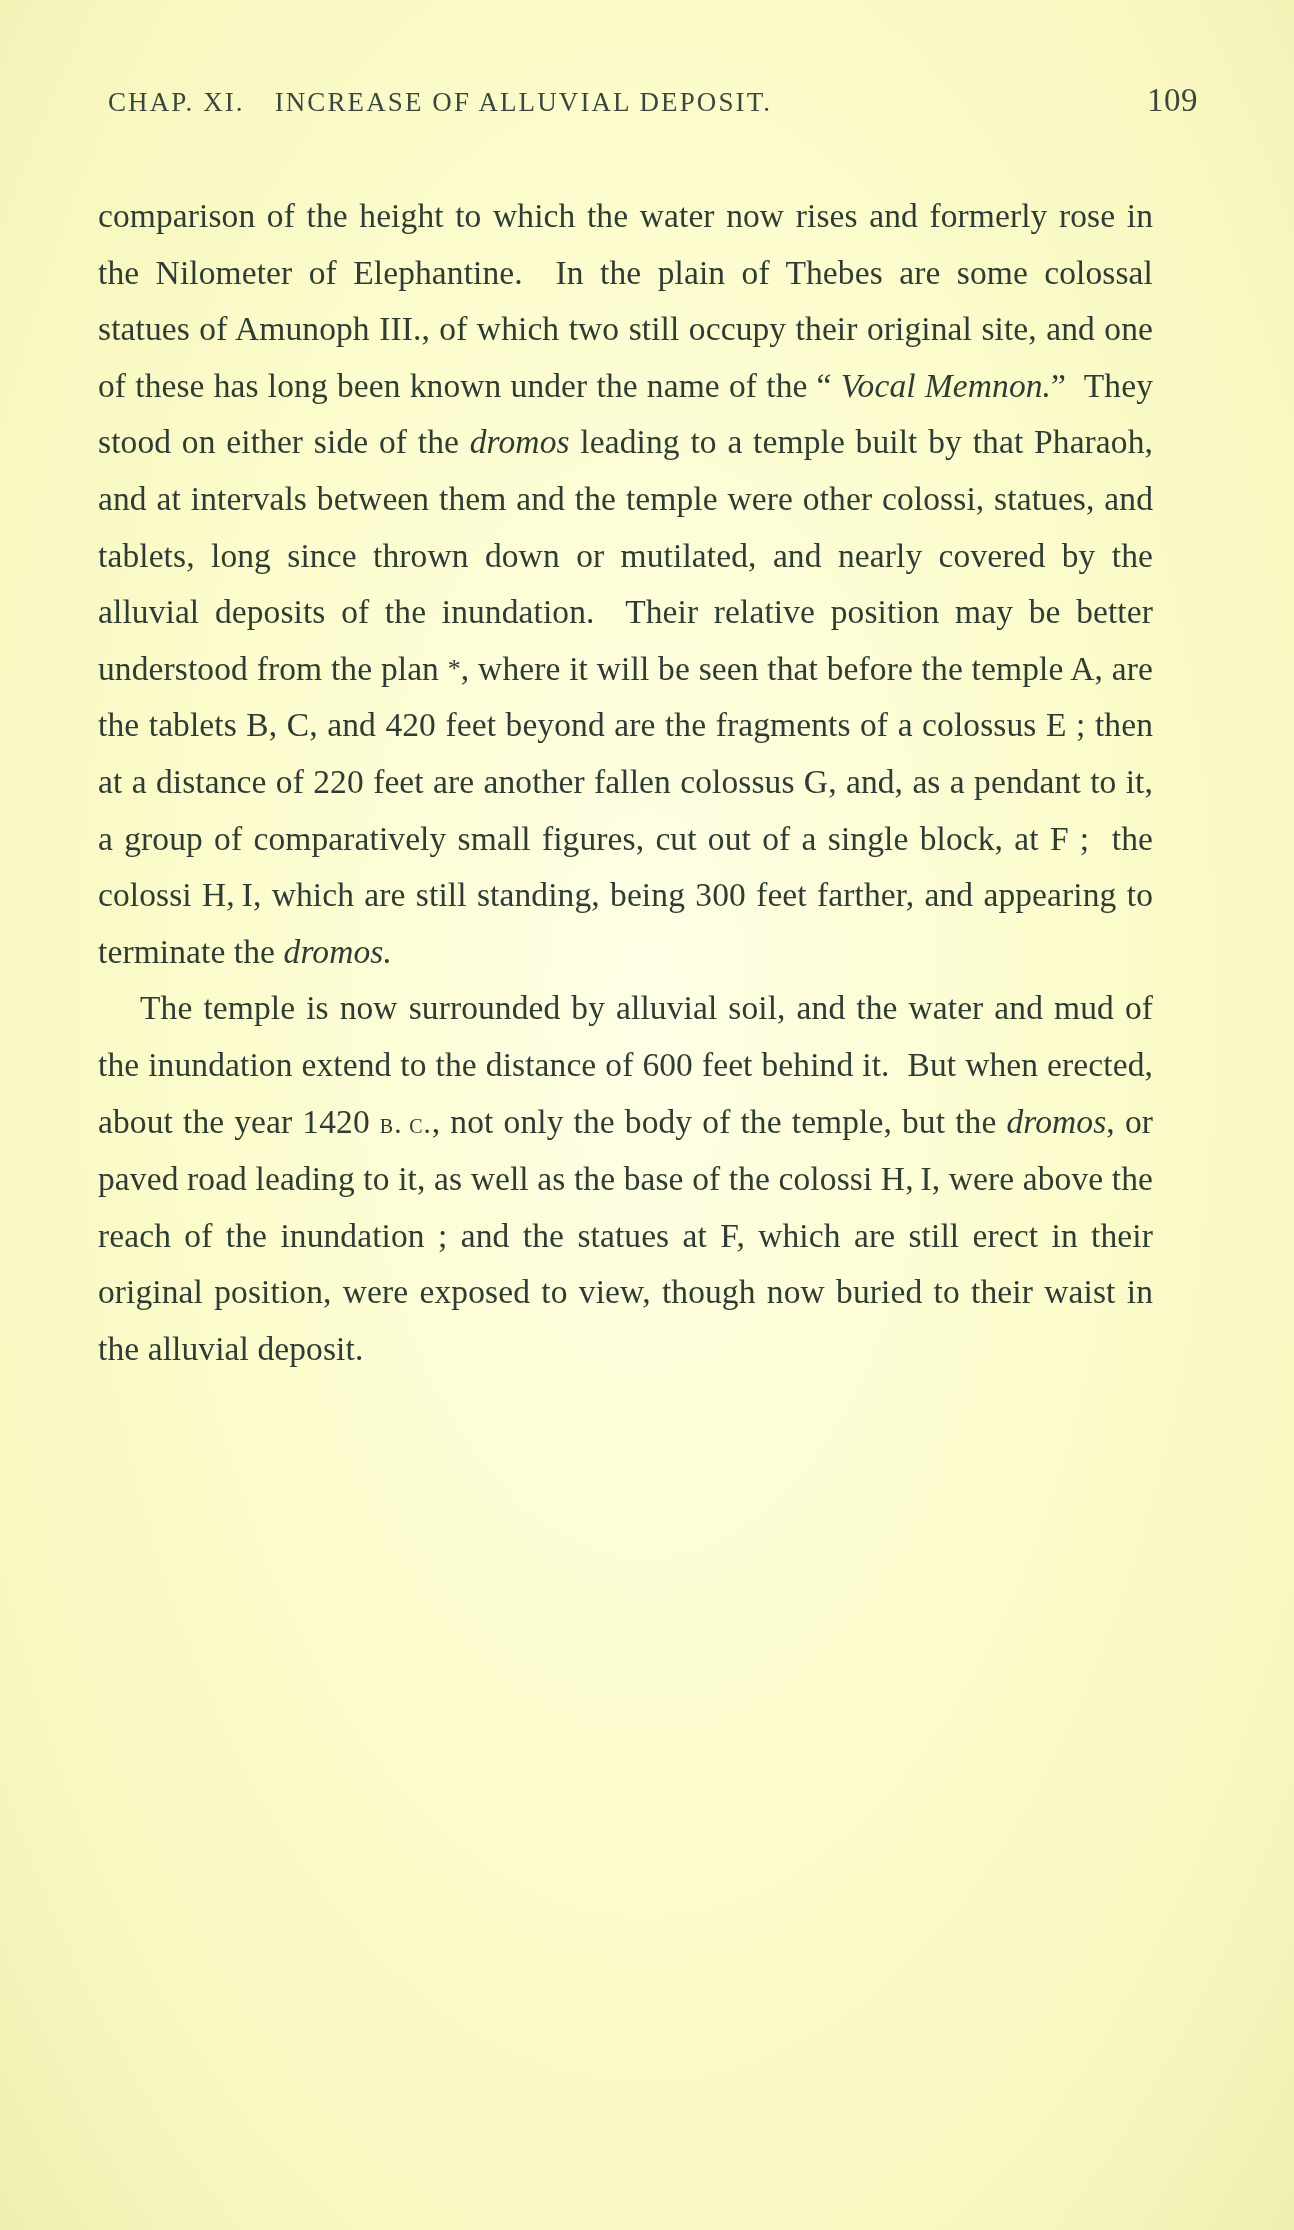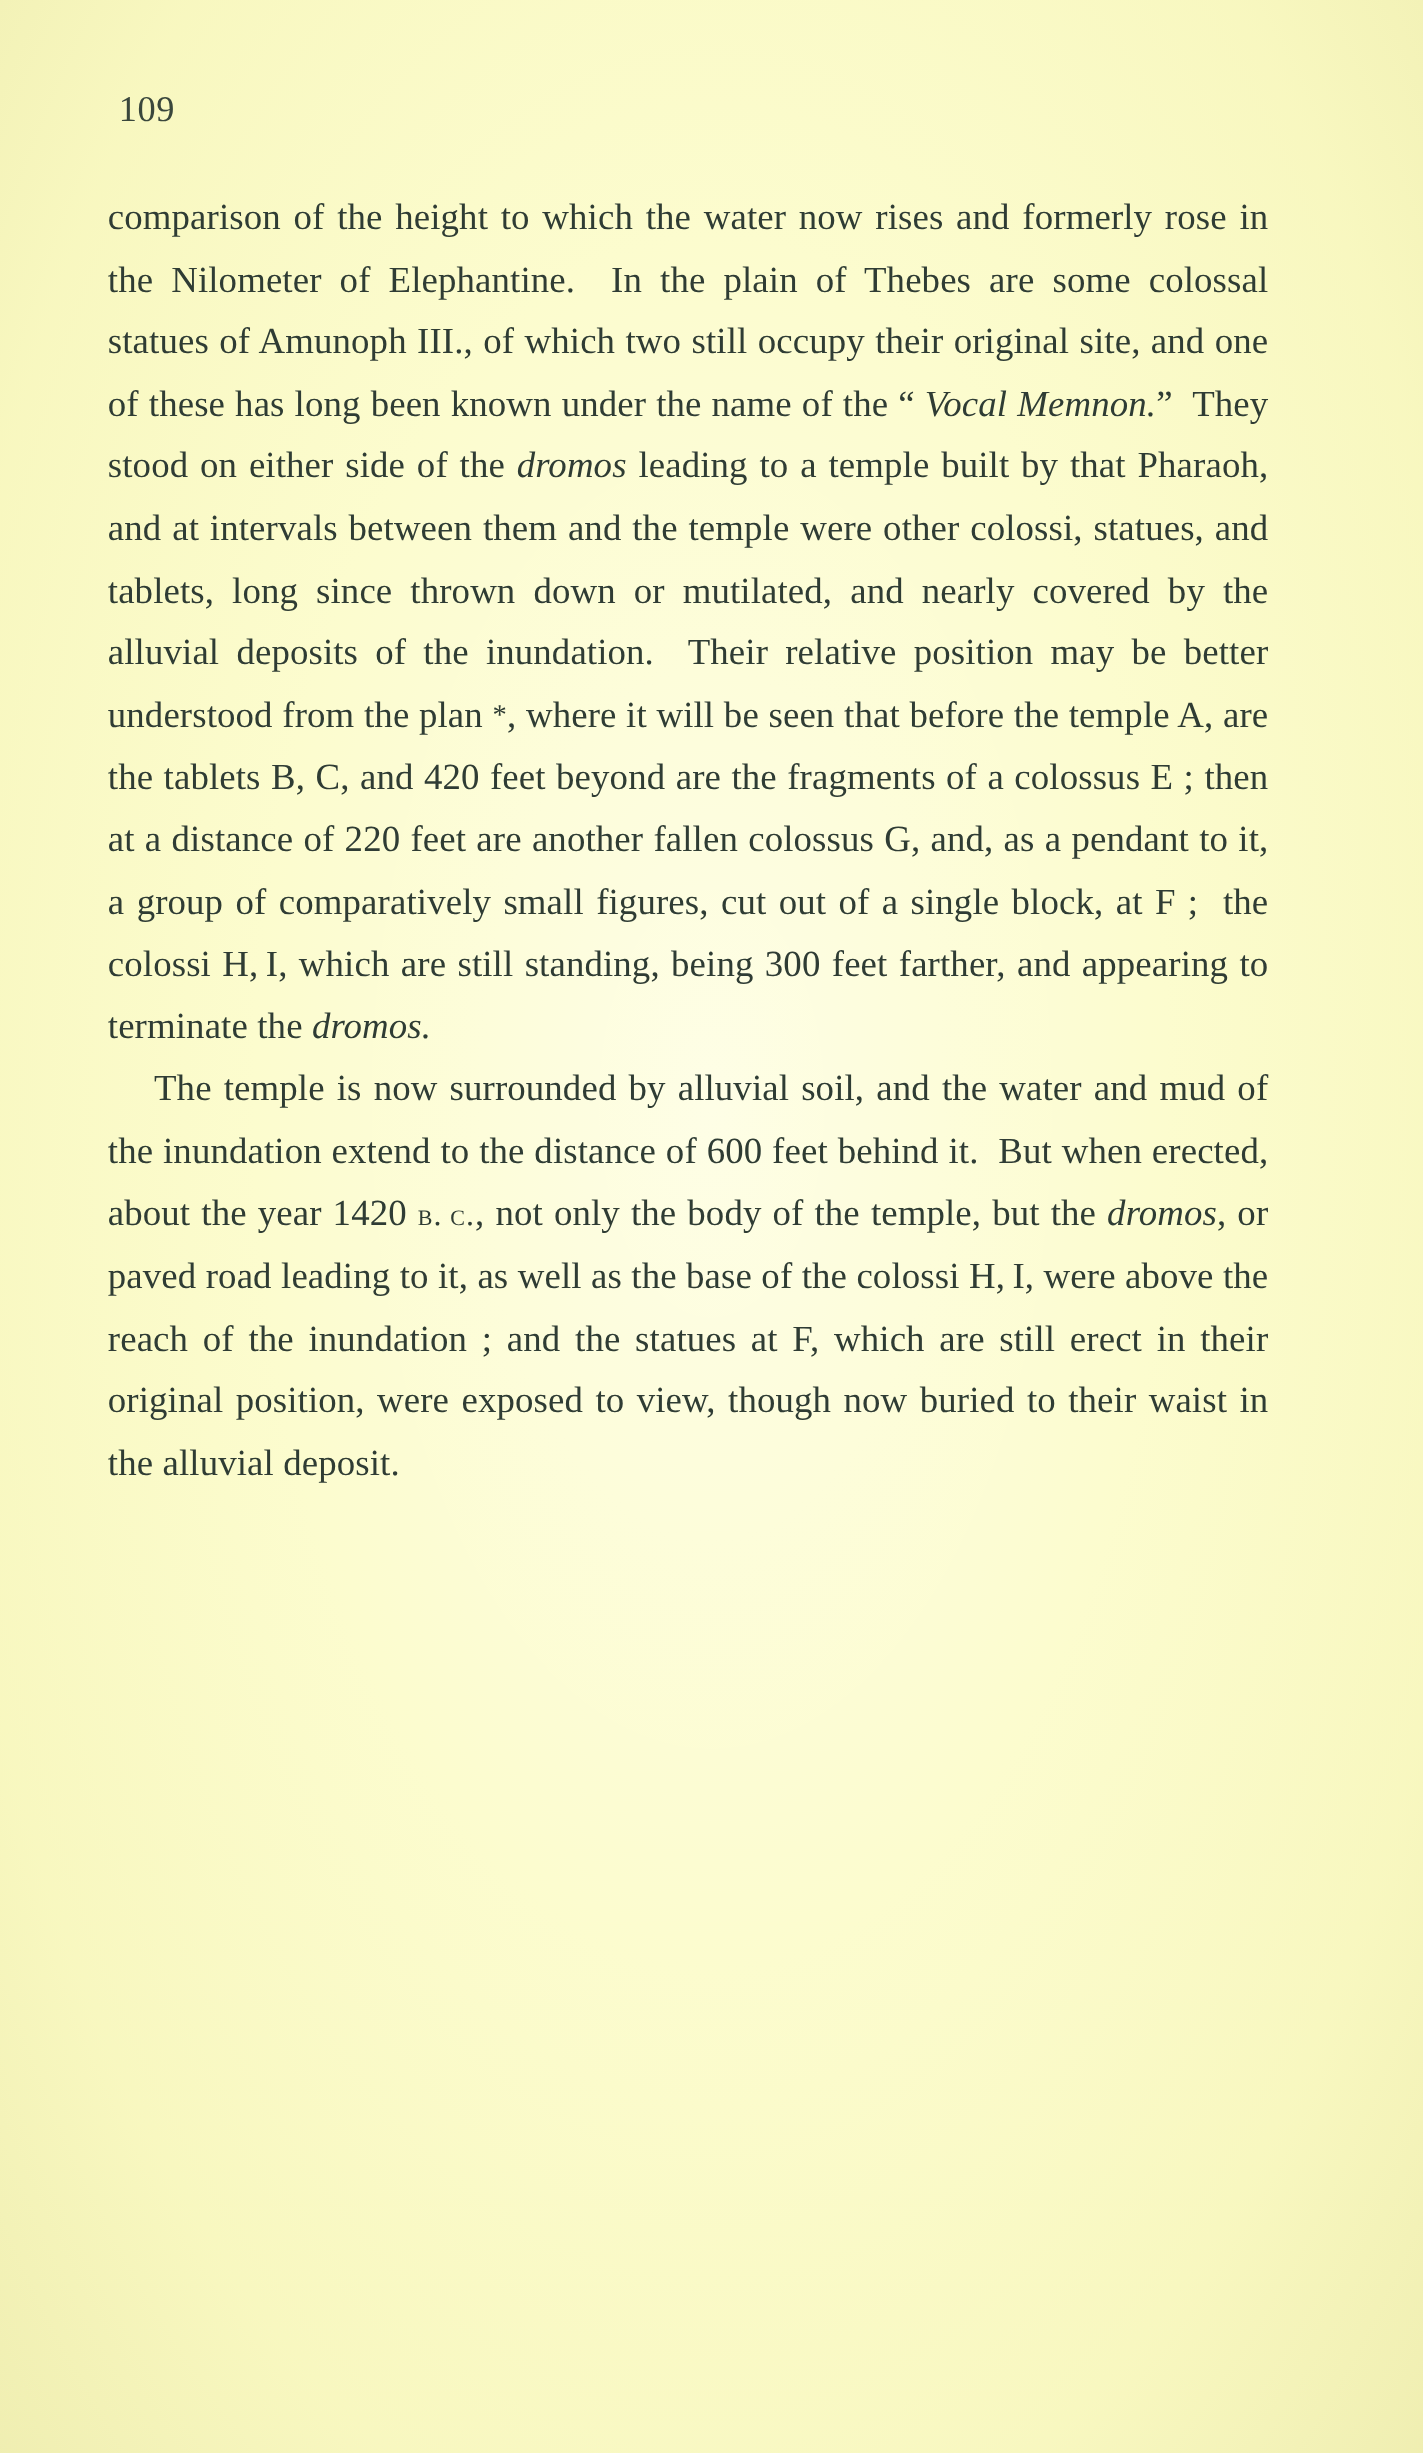--- a/index.html
+++ b/index.html
@@ -50,21 +50,21 @@
     margin-right: 30px;
   }
   .folio {
     font-size: 33px;
     color: #3a473c;
     letter-spacing: 0.5px;
   }
   .body-text {
     position: absolute;
     left: 98px;
-    top: 170px;
+    top: 188px;
     width: 1055px;
     font-size: 33.5px;
     line-height: 56.6px;
     text-align: justify;
     color: #2f3c34;
     letter-spacing: 0.1px;
   }
   .body-text p {
     margin: 0;
   }
@@ -101,20 +101,23 @@
   }
 </style>
 </head>
 <body>
 
 <div class="page"></div>
 
 <div class="content">
 
   <div class="header">
+    <div class="running-head">
+      <span class="chap">CHAP. XI.</span><span>INCREASE OF ALLUVIAL DEPOSIT.</span>
+    </div>
     <div class="folio">109</div>
   </div>
 
   <div class="body-text">
 
     <p>comparison of the height to which the water now rises and formerly rose in the Nilometer of Elephantine.&nbsp; In the plain of Thebes are some colossal statues of Amunoph III., of which two still occupy their original site, and one of these has long been known under the name of the “&nbsp;<span class="it">Vocal Memnon.</span>”&nbsp; They stood on either side of the <span class="it">dromos</span> leading to a temple built by that Pharaoh, and at intervals between them and the temple were other colossi, statues, and tablets, long since thrown down or mutilated, and nearly covered by the alluvial deposits of the inundation.&nbsp; Their relative position may be better understood from the plan&nbsp;<sup class="fn">*</sup>, where it will be seen that before the temple A, are the tablets B, C, and 420 feet beyond are the fragments of a colossus E ; then at a distance of 220 feet are another fallen colossus G, and, as a pendant to it, a group of comparatively small figures, cut out of a single block, at F ;&nbsp; the colossi H, I, which are still standing, being 300 feet farther, and appearing to terminate the <span class="it">dromos.</span></p>
 
     <p class="indent">The temple is now surrounded by alluvial soil, and the water and mud of the inundation extend to the distance of 600 feet behind it.&nbsp; But when erected, about the year 1420 <span class="sc">b. c.</span>, not only the body of the temple, but the <span class="it">dromos</span>, or paved road leading to it, as well as the base of the colossi H, I, were above the reach of the inundation ; and the statues at F, which are still erect in their original position, were exposed to view, though now buried to their waist in the alluvial deposit.</p>
 
   </div>

